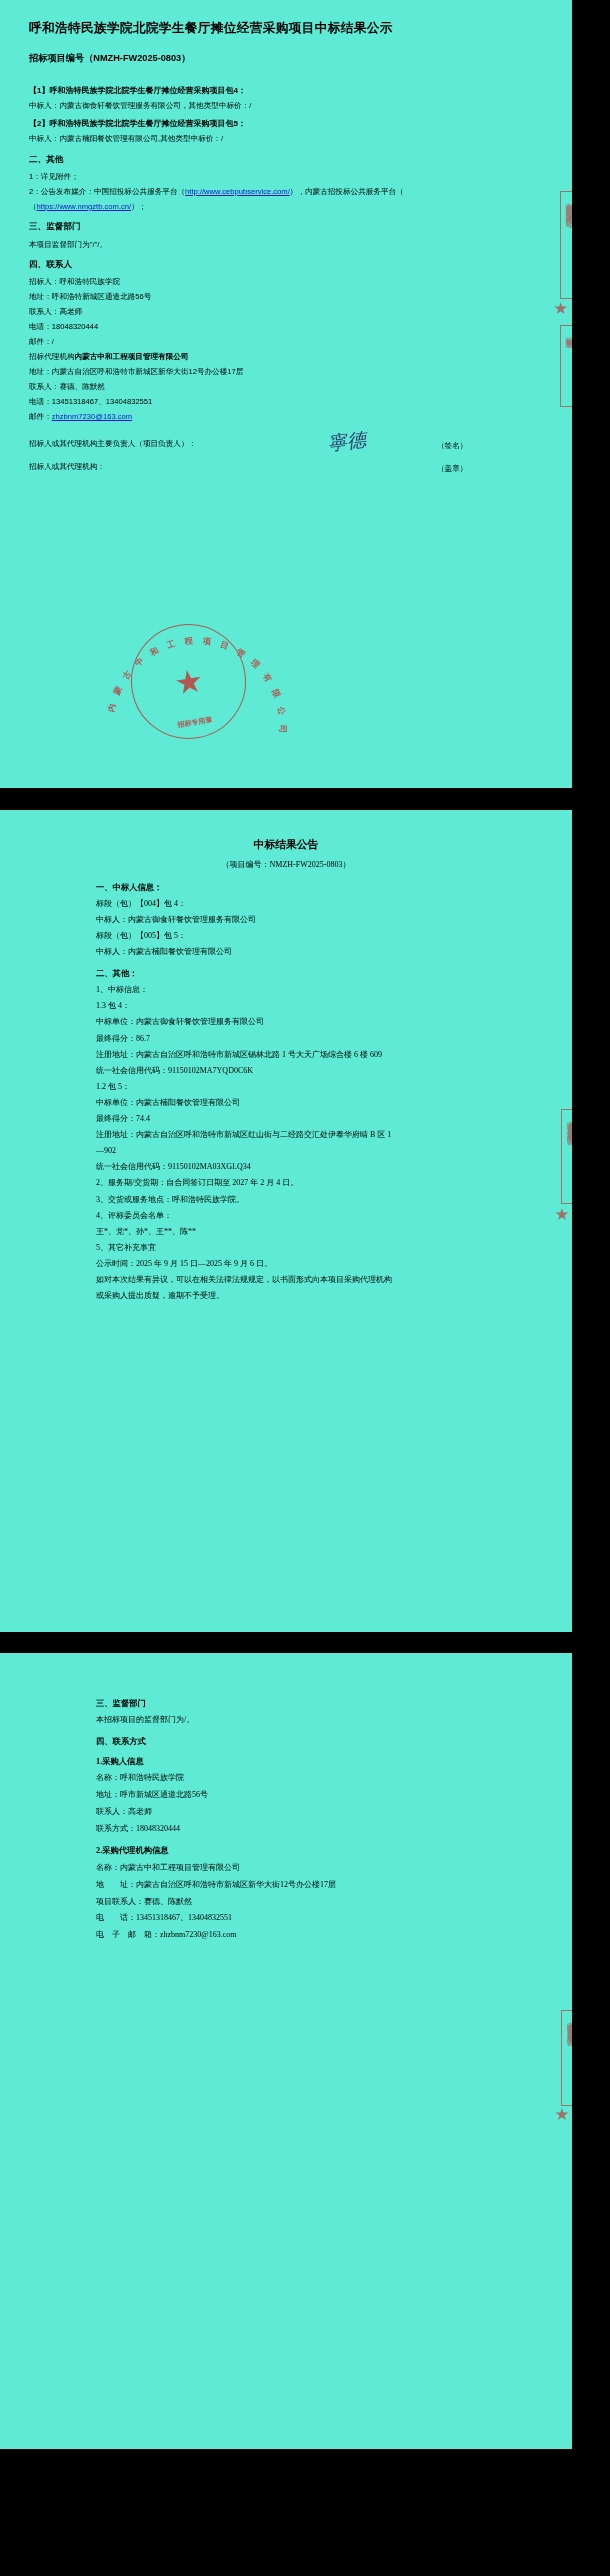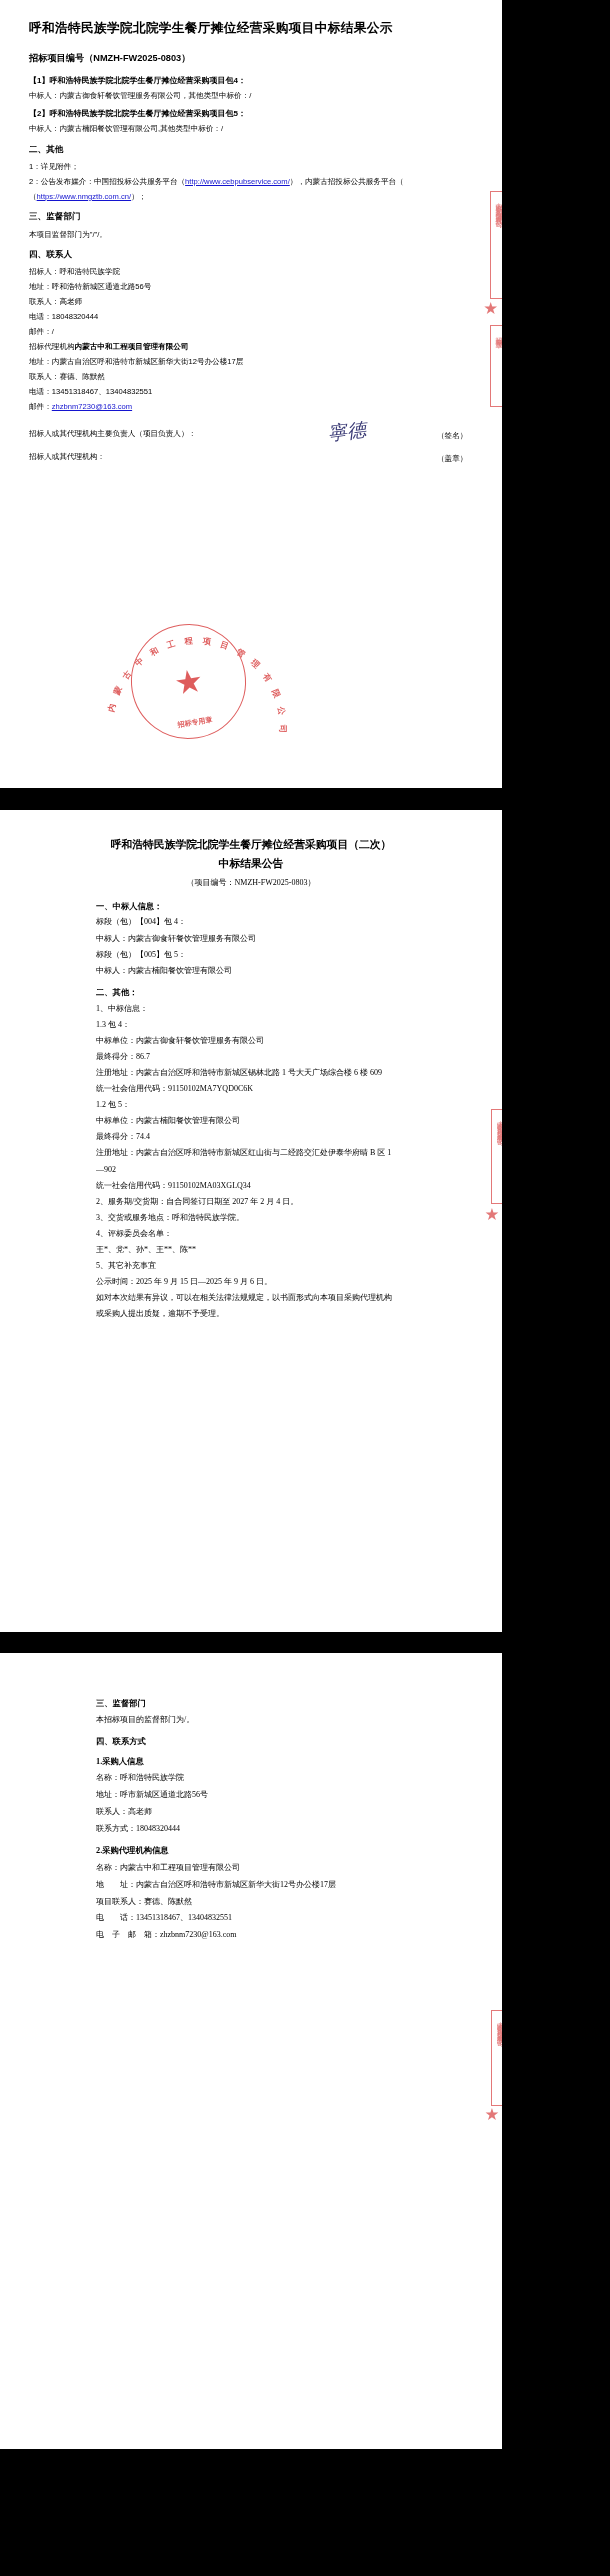--- a/index.html
+++ b/index.html
@@ -6,22 +6,22 @@
     margin: 0;
     padding: 0;
     background: #000000;
   }
   body {
     width: 610px;
     font-family: "Liberation Sans", sans-serif;
     color: #000;
   }
   .page {
-    background: #ffffff;
-    width: 502px;
+    background: #5eead4;
+    width: 572px;
     box-sizing: border-box;
     position: relative;
     overflow: hidden;
   }
   .gap {
     height: 21.7px;
     background: #000;
     width: 610px;
   }
 
@@ -33,21 +33,21 @@
   .p1 .doc-title {
     font-size: 12.7px;
     font-weight: bold;
     letter-spacing: 0.3px;
     margin: 3.8px 0 14px 0;
     line-height: 1.4;
   }
   .p1 .proj-no {
     font-size: 9.2px;
     font-weight: bold;
-    margin: 0 0 10px 0;
+    margin: 0 0 20px 0;
   }
   .p1 .sec {
     font-size: 8.6px;
     font-weight: bold;
     margin: 9px 0 5.1px 0;
   }
   .p1 .sub {
     font-size: 8px;
     font-weight: bold;
     margin: 6.4px 0 3.8px 0;
@@ -303,21 +303,20 @@
   </div>
 
   <div class="side-stamp" style="right:-5.1px; top:191px; height:96px;">内蒙古中和工程项目管理有限公司</div>
   <div class="side-stamp-star" style="right:3.8px; top:299px;">★</div>
   <div class="side-stamp" style="right:-5.1px; top:325px; height:70px;">招标专用章</div>
 </div>
 
 <div class="gap"></div>
 
 <div class="page p2">
-  <div class="t1">呼和浩特民族学院北院学生餐厅摊位经营采购项目（二次）</div>
   <div class="t2">中标结果公告</div>
   <div class="pno">（项目编号：NMZH-FW2025-0803）</div>
 
   <div class="h">一、中标人信息：</div>
   <div class="p">标段（包）【004】包 4：</div>
   <div class="p">中标人：内蒙古御食轩餐饮管理服务有限公司</div>
   <div class="p">标段（包）【005】包 5：</div>
   <div class="p">中标人：内蒙古楠阳餐饮管理有限公司</div>
 
   <div class="h">二、其他：</div>

